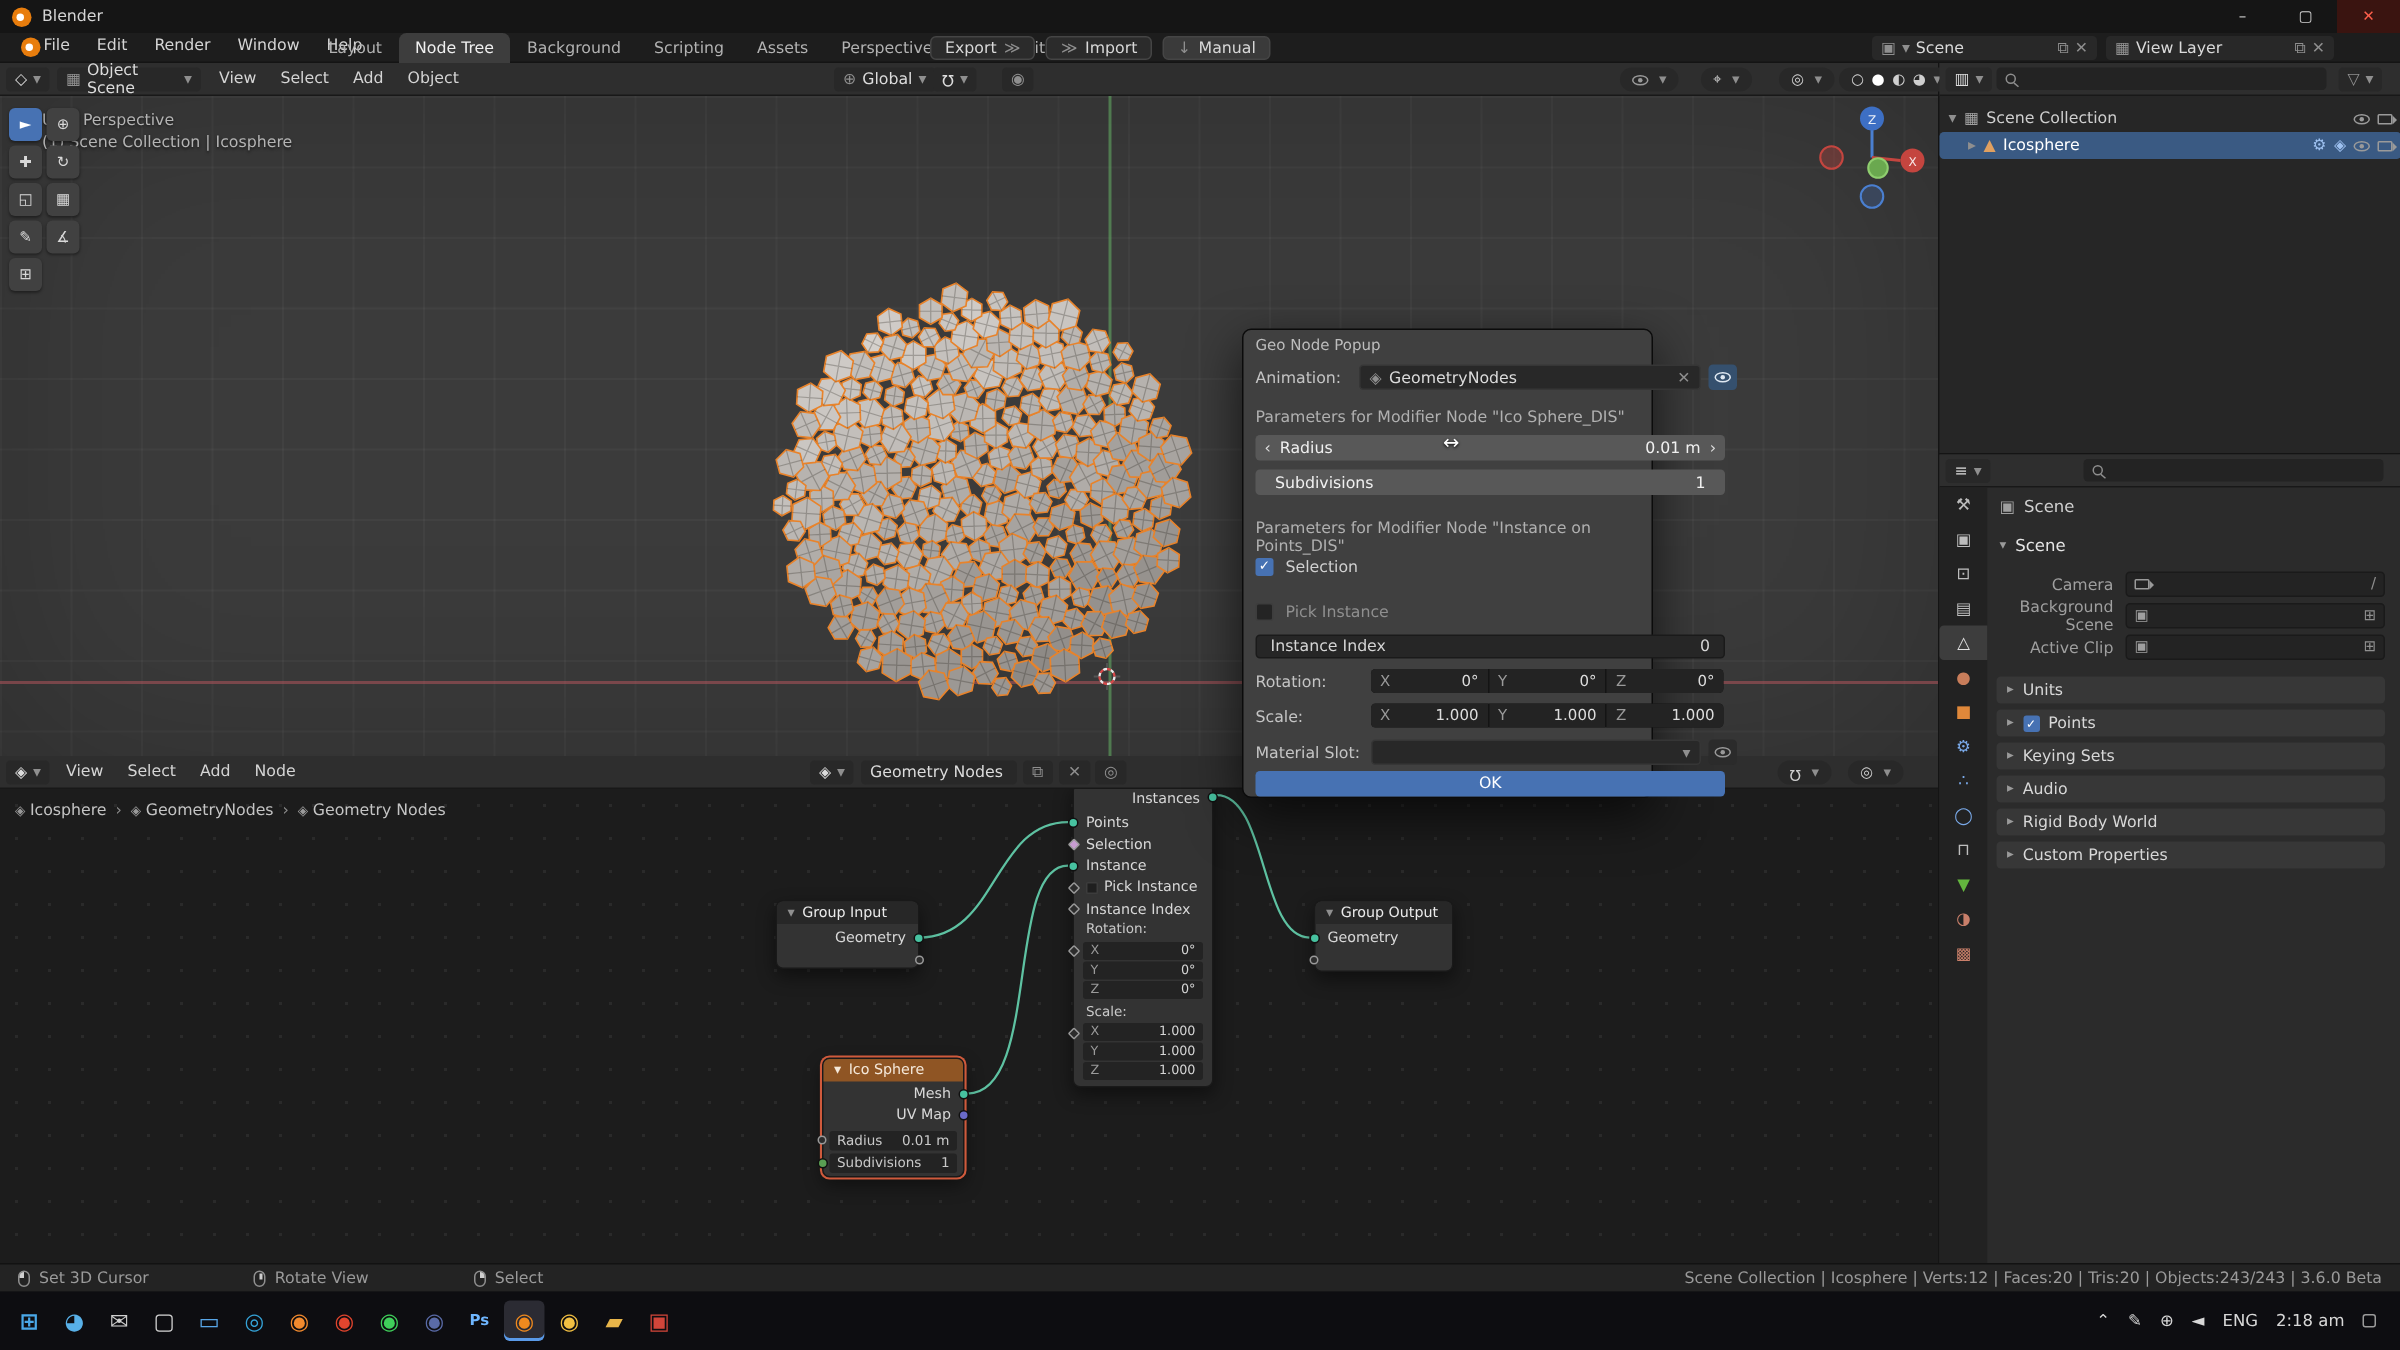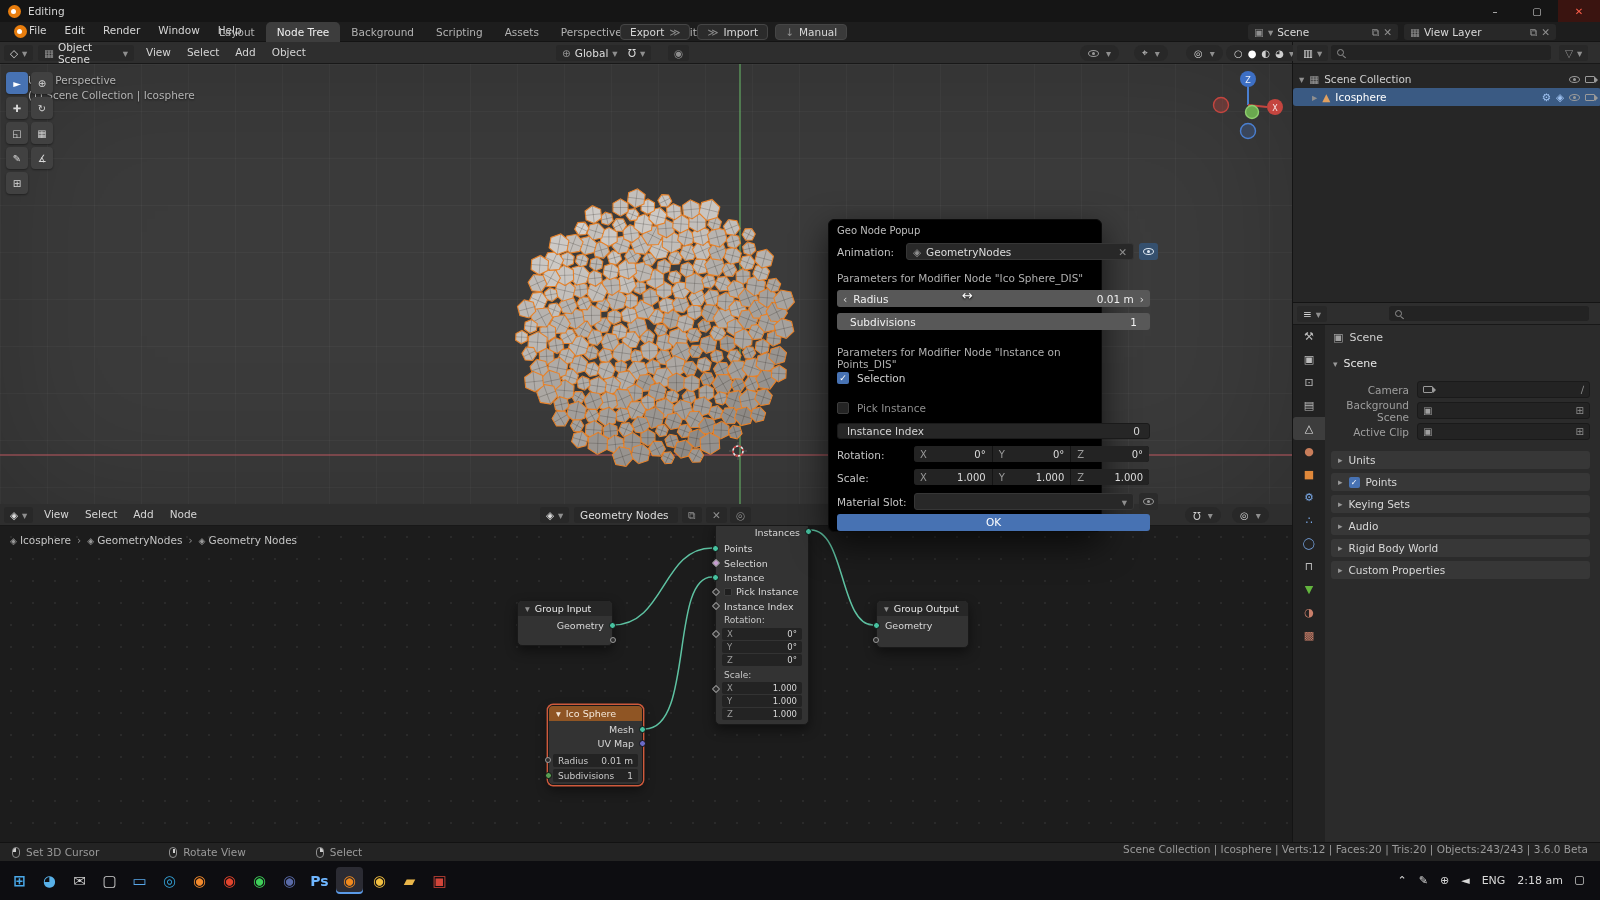--- a/index.html
+++ b/index.html
@@ -54,21 +54,21 @@
 .s-geo{background:#47c2a0}.s-vec{background:#6a6ac8}.s-int{background:#5a9e53}
 .s-hollow{background:#2c2c2c;border-color:#9a9a9a}
 .s-dia{width:6px;height:6px;border-radius:1px;transform:rotate(45deg)}
 .s-bool{background:#c79dd1}
 .nfield{position:absolute;background:#232323;border-radius:2px;display:flex;justify-content:space-between;align-items:center;padding:0 5px;color:#c9c9c9;font-size:9px;height:13px}
 .naxis{background:#232323;display:flex;justify-content:space-between;align-items:center;padding:0 5px;height:12px;font-size:8.5px;margin-bottom:1px;border-radius:2px}
 .nax{color:#9a9a9a}.nav{color:#d6d6d6}
 .nlabel{position:absolute;left:8px;font-size:9px;color:#c9c9c9}
 .nchk{width:8px;height:8px;background:#1f1f1f;border:1px solid #3c3c3c;border-radius:1px;margin-right:4px}
 
-#popup{left:828px;top:219px;width:274px;height:313px;background:#000000;border:1px solid #0b0b0b;border-radius:6px;box-shadow:0 12px 34px rgba(0,0,0,.65);z-index:50;font-size:10.5px}
+#popup{left:828px;top:219px;width:274px;height:313px;background:#404040;border:1px solid #0b0b0b;border-radius:6px;box-shadow:0 12px 34px rgba(0,0,0,.65);z-index:50;font-size:10.5px}
 #popup .sect{position:absolute;left:8px;color:#b0b0b0}
 .pp-dd{position:absolute;background:#282828;border:1px solid #363636;border-radius:3px;height:17px;display:flex;align-items:center;gap:5px;padding:0 6px;color:#dcdcdc}
 .pp-eye{position:absolute;width:19px;height:17px;border-radius:3px;background:#35506e;display:flex;align-items:center;justify-content:center}
 .pp-slider{position:absolute;left:8px;width:313px;height:17px;background:#585858;border-radius:3px;display:flex;align-items:center;color:#f0f0f0}
 .pp-dark{position:absolute;left:8px;width:313px;height:16px;background:#262626;border:1px solid #1a1a1a;border-radius:3px;display:flex;align-items:center;justify-content:space-between;padding:0 9px;color:#d5d5d5}
 .paxes{position:absolute;left:85px;width:235px;height:16px;display:flex;gap:1px;background:#141414;border-radius:3px;overflow:hidden}
 .paxis{flex:1;background:#232323;display:flex;justify-content:space-between;align-items:center;padding:0 6px;font-size:10px}
 .pax{color:#9a9a9a}.pav{color:#dcdcdc}
 .chk{width:12px;height:12px;border-radius:2px;background:#4772b3;color:#fff;font-size:9px;line-height:12px;text-align:center}
 .chk.off{background:#242424;border:1px solid #3d3d3d;color:transparent}
@@ -84,49 +84,49 @@
 .ptab{width:32px;height:23px;display:flex;align-items:center;justify-content:center;font-size:11px}
 .ptab.active{background:#3d3d3d;border-radius:3px 0 0 3px}
 #prop-content{position:absolute;left:32px;top:22px;right:0;bottom:0;background:#2b2b2b}
 .prow{position:absolute;left:6px;right:10px;height:17px;display:flex;align-items:center}
 .plab{width:86px;text-align:right;padding-right:8px;color:#9f9f9f;font-size:10.5px}
 .pfield{flex:1;background:#232323;border:1px solid #1a1a1a;border-radius:3px;height:17px;display:flex;align-items:center;gap:5px;padding:0 5px;color:#cfcfcf;font-size:10px}
 .ppanel{position:absolute;left:6px;right:10px;height:18px;background:#373737;border-radius:3px;display:flex;align-items:center;gap:6px;padding:0 7px;font-size:10.5px;color:#d8d8d8}
 .parrow{color:#9a9a9a;font-size:9px}
 .pcheck{width:11px;height:11px;border-radius:2px;background:#4772b3;color:#fff;font-size:8px;line-height:11px;text-align:center}
 
-#statusbar{left:0;top:842px;width:1600px;height:19px;background:#232323;border-top:1px solid #121212;display:flex;font-size:10.5px;color:#9a9a9a;padding:0 12px}
+#statusbar{left:0;top:842px;width:1600px;height:19px;background:#232323;border-top:1px solid #121212;display:flex;align-items:center;font-size:10.5px;color:#9a9a9a;padding:0 12px}
 .hint{display:flex;align-items:center;margin-right:70px;white-space:nowrap}
 .mouse{display:inline-block;width:8px;height:11px;border:1px solid #8f8f8f;border-radius:4px;margin-right:6px;position:relative}
 .mouse.m0::after{content:'';position:absolute;left:0;top:0;width:3px;height:4px;background:#cfcfcf;border-radius:3px 0 0 0}
 .mouse.m1::after{content:'';position:absolute;left:2.5px;top:1px;width:2px;height:4px;background:#cfcfcf}
 .mouse.m2::after{content:'';position:absolute;right:0;top:0;width:3px;height:4px;background:#cfcfcf;border-radius:0 3px 0 0}
 #taskbar{left:0;top:861px;width:1600px;height:39px;background:#0d0d11;display:flex;align-items:center;padding:0 6px}
 .tb-app{width:27px;height:27px;display:flex;align-items:center;justify-content:center;border-radius:4px;font-size:15px;margin-right:3px;font-weight:bold}
 .tb-app.active{background:#2b2b33;box-shadow:inset 0 -2px 0 #5a9ae8}
-.tb-app .ps{font-size:14px}
+.tb-app .ps{font-size:10px}
 #tray{margin-left:auto;display:flex;align-items:center;gap:12px;color:#d8d8d8;font-size:11px;padding-right:10px}
 
 .eyec{display:inline-block;width:11px;height:7px;border:1px solid #9a9a9a;border-radius:50%;position:relative}
 .eyec::after{content:'';position:absolute;left:50%;top:50%;width:3px;height:3px;margin:-1.5px;border-radius:50%;background:#9a9a9a}
 .eyec.lt{border-color:#dfe8f2}.eyec.lt::after{background:#dfe8f2}
 .mag{display:inline-block;width:7px;height:7px;border:1.3px solid #8e8e8e;border-radius:50%;position:relative}
 .mag::after{content:'';position:absolute;right:-3px;bottom:-2px;width:4px;height:1.4px;background:#8e8e8e;transform:rotate(40deg)}
 .cam{display:inline-block;width:10px;height:7px;border:1px solid #9a9a9a;border-radius:1px;position:relative}
 .cam::after{content:'';position:absolute;right:-4px;top:0px;border-left:3px solid #9a9a9a;border-top:3px solid transparent;border-bottom:3px solid transparent}
 .ic{color:#9f9f9f}
 </style>
 </head>
 <body>
 
 <div id="app">
 
   <div id="titlebar" class="abs">
     <span class="blogo"></span>
-    <span>Editing</span>
+    <span>Blender</span>
     <span style="margin-left:auto;display:flex">
       <span class="win-ctl">–</span>
       <span class="win-ctl">▢</span>
       <span class="win-ctl close">✕</span>
     </span>
   </div>
 
   <div id="topbar" class="abs">
     <span class="blogo" style="position:absolute;left:6px;top:3px"></span>
     <span id="tb-menus"><span class="menu">File</span><span class="menu">Edit</span><span class="menu">Render</span><span class="menu">Window</span><span class="menu">Help</span></span>

